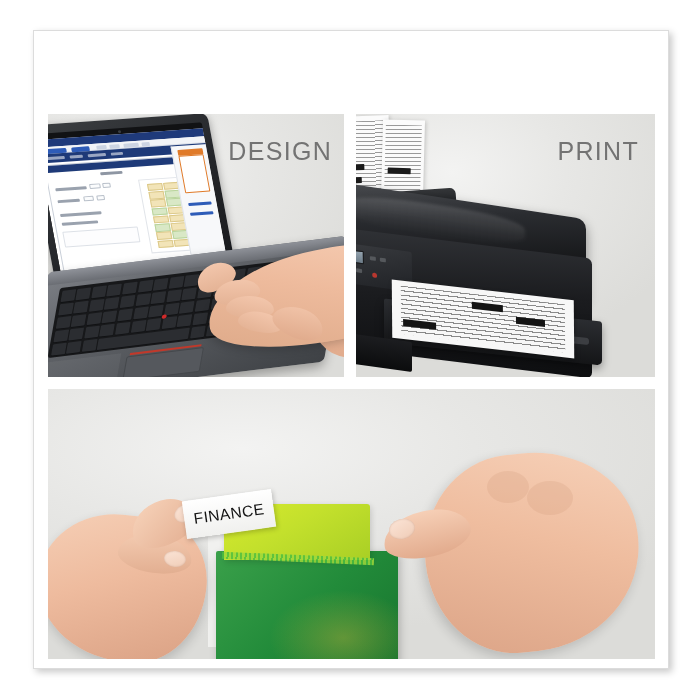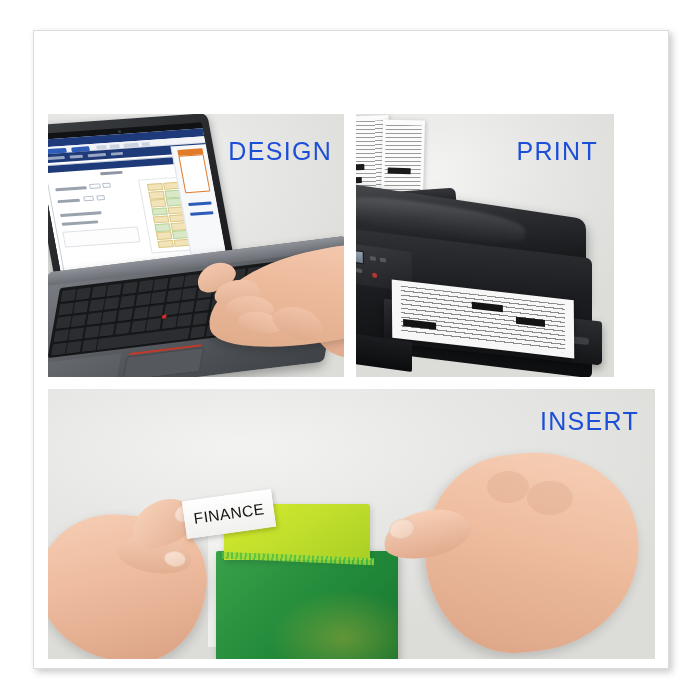--- a/index.html
+++ b/index.html
@@ -40,30 +40,30 @@
     white-space: nowrap;
   }
 
   
   .panel {
     position: absolute;
     background: #e3e3e1;
     overflow: hidden;
   }
   .panel-design { left: 14px;  top: 83px;  width: 296px; height: 263px; }
-  .panel-print  { left: 322px; top: 83px;  width: 258px; height: 263px; }
+  .panel-print  { left: 322px; top: 83px;  width: 299px; height: 263px; }
   .panel-insert { left: 14px;  top: 358px; width: 607px; height: 270px; }
 
   .panel-label {
     position: absolute;
     z-index: 40;
     font-size: 25px;
     font-weight: 400;
     letter-spacing: 1.3px;
-    color: #1d4ed8;
+    color: #737373;
     font-family: "Liberation Sans", sans-serif;
     white-space: nowrap;
   }
   .lbl-design { right: 12px; top: 23px; }
   .lbl-print  { right: 16px; top: 23px; }
   .lbl-insert { right: 16px; top: 18px; }
 
   
   .studio-bg {
     position: absolute; inset: 0;
@@ -698,17 +698,16 @@
 
         <div class="hand-r">
           <div class="hr-palm"></div>
           <div class="hr-knuck" style="right:56px; top:54px; width:46px; height:34px;"></div>
           <div class="hr-knuck" style="right:100px; top:44px; width:42px; height:32px;"></div>
           <div class="hr-thumb"></div>
           <div class="nail hr-nail"></div>
         </div>
       </div>
 
-      <div class="panel-label lbl-insert">INSERT</div>
     </div>
 
   </div>
 </div>
 
 </body></html>

